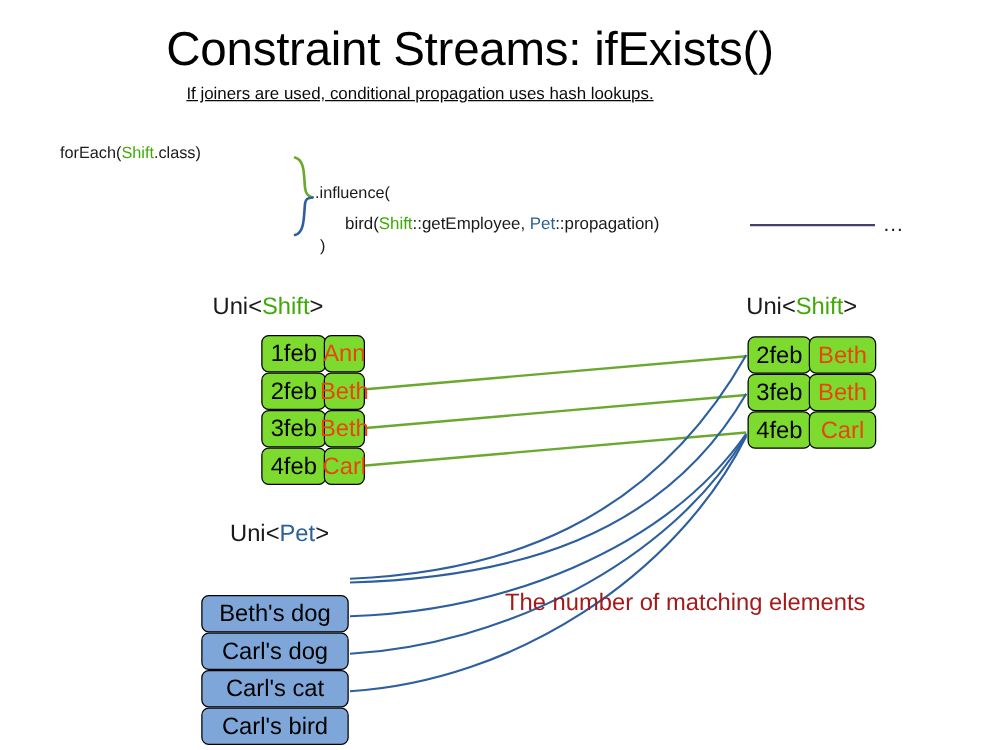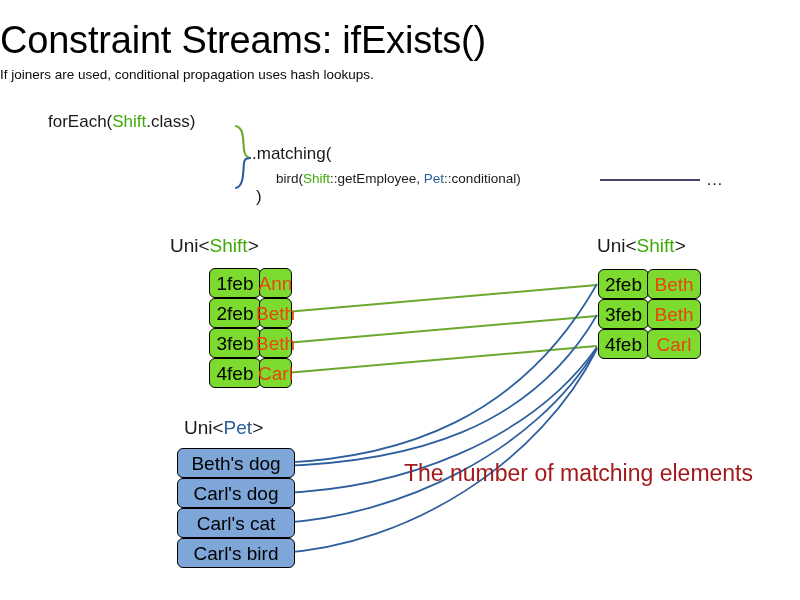--- a/index.html
+++ b/index.html
@@ -5,31 +5,31 @@
   html,body{margin:0;padding:0;}
   body{
     width:800px;height:600px;background:#ffffff;
     font-family:"Liberation Sans", sans-serif;
     position:relative;overflow:hidden;color:#000;
   }
   .stage{position:absolute;left:0;top:0;width:800px;height:600px;}
 
   
   .title{
-    position:absolute;left:0;top:18px;width:752px;text-align:left;
+    position:absolute;left:0;top:18px;width:752px;text-align:center;
     font-size:38px;line-height:44px;font-weight:400;color:#000;
     letter-spacing:-0.2px;white-space:nowrap;
   }
   .subtitle{
-    position:absolute;left:0;top:66px;width:672px;text-align:left;
-    font-size:13.5px;line-height:18px;color:#0a0a0a;white-space:nowrap;
+    position:absolute;left:0;top:66px;width:672px;text-align:center;
+    font-size:13.5px;line-height:18px;color:#0a0a0a;white-space:nowrap;text-decoration:underline;
   }
 
   
-  .code{position:absolute;font-size:17px;line-height:22px;color:#1a1a1a;white-space:nowrap;}
+  .code{position:absolute;font-size:13px;line-height:22px;color:#1a1a1a;white-space:nowrap;}
   .code-shift{position:absolute;left:48px;top:111px;}
   .code-pet{position:absolute;left:48px;top:170px;}
   .code-ifexists{position:absolute;left:252px;top:143px;}
   .code-paren{position:absolute;left:256px;top:186px;}
   .code-equal{position:absolute;left:276px;top:171px;font-size:13.5px;line-height:16px;white-space:nowrap;}
   .kw-shift{color:#3faa07;}
   .kw-pet{color:#2a6099;}
   .ellipsis{position:absolute;left:706px;top:170px;font-size:17px;color:#1a1a1a;}
 
   
@@ -58,47 +58,47 @@
   #left-shift .c-name{width:33px;height:30px;margin-left:-2px;text-align:right;}
 
   
   #right-shift{left:598px;top:269px;}
   #right-shift .row{left:0;width:103px;height:30px;}
   #right-shift .c-date{width:51px;height:30px;}
   #right-shift .c-name{width:54px;height:30px;margin-left:-2px;}
 
   
   #pet-stream{left:161px;top:448px;}
-  #pet-stream .row{left:16px;width:118px;height:30px;}
+  #pet-stream .row{left:0;width:118px;height:30px;margin-top:28px;}
   #pet-stream .c-pet{width:118px;height:30px;}
 
   
   .note{
-    position:absolute;left:404px;top:460px;width:370px;
-    font-size:23px;line-height:26px;color:#a41a1a;white-space:nowrap;
+    position:absolute;left:404px;top:470px;width:370px;
+    font-size:19px;line-height:26px;color:#a41a1a;white-space:nowrap;
   }
   .note div{white-space:nowrap;}
 
   svg.links{position:absolute;left:0;top:0;width:800px;height:600px;pointer-events:none;}
 </style>
 </head>
 <body>
 
 <div class="stage">
 
   <div class="title">Constraint Streams: ifExists()</div>
   <div class="subtitle">If joiners are used, conditional propagation uses hash lookups.</div>
 
   <div class="code code-shift"><span>forEach(</span><span class="kw-shift">Shift</span><span>.class)</span></div>
 
 
-  <div class="code code-ifexists">.matching(</div>
+  <div class="code code-ifexists">.influence(</div>
   <div class="code code-paren">)</div>
 
-  <div class="code code-equal"><span>bird(</span><span class="kw-shift">Shift</span><span>::getEmployee, </span><span class="kw-pet">Pet</span><span>::conditional)</span></div>
+  <div class="code code-equal"><span>bird(</span><span class="kw-shift">Shift</span><span>::getEmployee, </span><span class="kw-pet">Pet</span><span>::propagation)</span></div>
 
   <div class="ellipsis">…</div>
 
   <div class="stream-label lbl-left-shift"><span>Uni&lt;</span><span class="kw-shift">Shift</span><span>&gt;</span></div>
 
   <div class="stream-label lbl-right-shift"><span>Uni&lt;</span><span class="kw-shift">Shift</span><span>&gt;</span></div>
 
   <div class="stream-label lbl-pet"><span>Uni&lt;</span><span class="kw-pet">Pet</span><span>&gt;</span></div>
 
   <svg class="links" viewBox="0 0 800 600">

